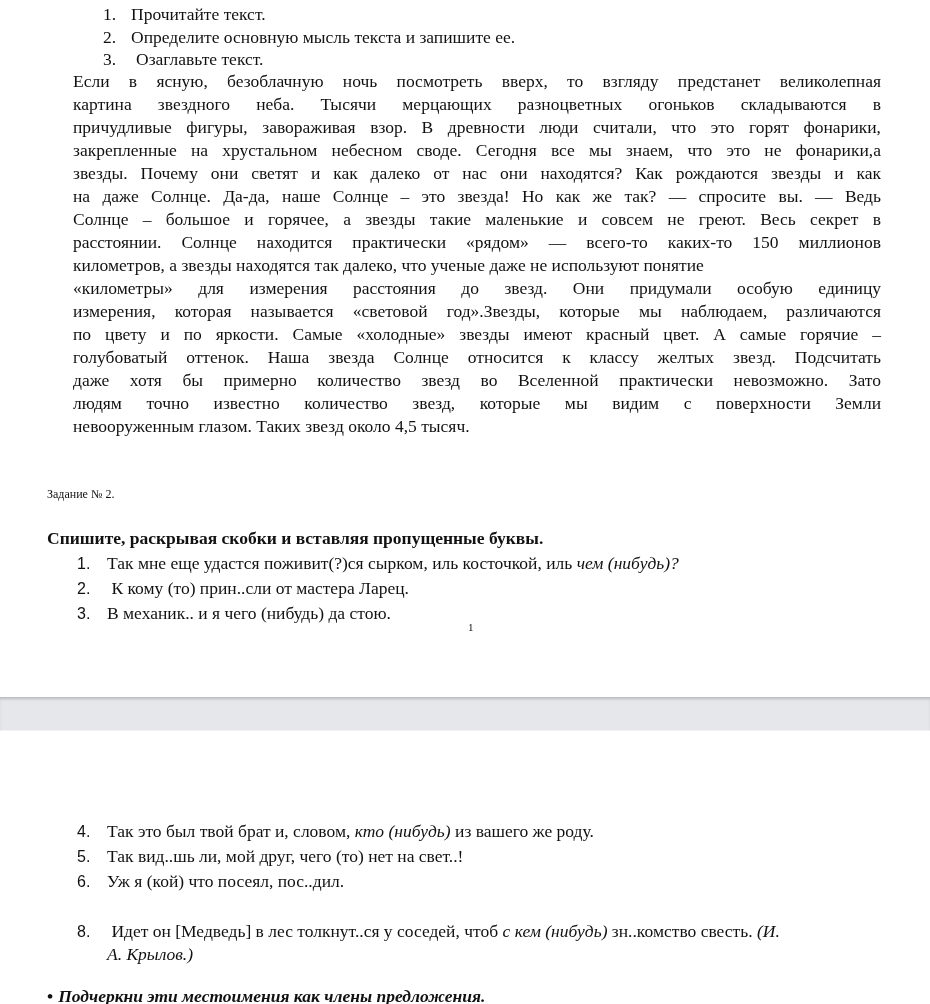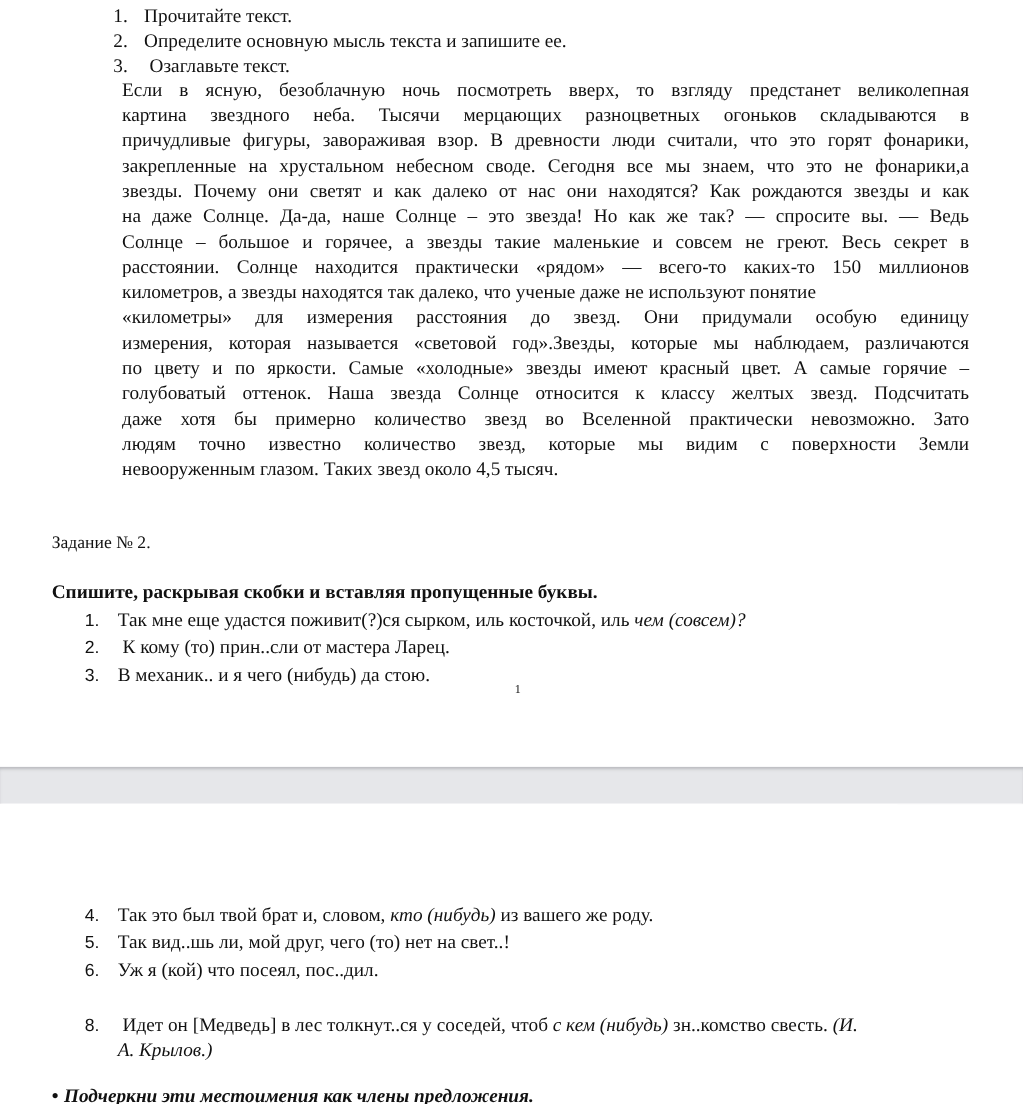--- a/index.html
+++ b/index.html
@@ -19,21 +19,21 @@
       box-shadow: inset 0 3px 3px -1px #b9babe, inset 0 -1px 0 #f2f2f4;
     }
     .abs { position: absolute; white-space: nowrap; }
     .fs { font-size: 17.5px; line-height: 23px; }
     .num { display: inline-block; width: 28px; }
     .num-sans { font-family: "Liberation Sans", sans-serif; font-size: 16px; }
     .para {
       position: absolute; left: 73px; top: 70px; width: 808px;
       font-size: 17.5px; line-height: 23px; text-align: justify;
     }
-    .para span.line { display: block; text-align: justify; text-align-last: justify; height: 23px; margin-left: 38px; }
+    .para span.line { display: block; text-align: justify; text-align-last: justify; height: 23px; }
     .para span.line.last { text-align-last: left; }
     i { font-style: italic; }
   </style>
 </head>
 <body>
 
 <div class="page" id="page1">
 
   <div class="abs fs" style="left:103px; top:3px;">
     <span class="num">1.</span><span>Прочитайте текст.</span>
@@ -57,26 +57,26 @@
     <span class="line last">километров, а звезды находятся так далеко, что ученые даже не используют понятие</span>
     <span class="line">«километры» для измерения расстояния до звезд. Они придумали особую единицу</span>
     <span class="line">измерения, которая называется «световой год».Звезды, которые мы наблюдаем, различаются</span>
     <span class="line">по цвету и по яркости. Самые «холодные» звезды имеют красный цвет. А самые горячие –</span>
     <span class="line">голубоватый оттенок. Наша звезда Солнце относится к классу желтых звезд. Подсчитать</span>
     <span class="line">даже хотя бы примерно количество звезд во Вселенной практически невозможно. Зато</span>
     <span class="line">людям точно известно количество звезд, которые мы видим с поверхности Земли</span>
     <span class="line last">невооруженным глазом. Таких звезд около 4,5 тысяч.</span>
   </div>
 
-  <div class="abs" style="left:47px; top:484px; font-size:16px; line-height:20px;">Задание № 2.</div>
+  <div class="abs" style="left:47px; top:484px; font-size:12px; line-height:20px;">Задание № 2.</div>
 
   <div class="abs fs" style="left:47px; top:527px; font-weight:bold;">Спишите, раскрывая скобки и вставляя пропущенные буквы.</div>
 
   <div class="abs fs" style="left:77px; top:552px;">
-    <span class="num num-sans" style="width:30px">1.</span><span>Так мне еще удастся поживит(?)ся сырком, иль косточкой, иль </span><i>чем (совсем)?</i>
+    <span class="num num-sans" style="width:30px">1.</span><span>Так мне еще удастся поживит(?)ся сырком, иль косточкой, иль </span><i>чем (нибудь)?</i>
   </div>
   <div class="abs fs" style="left:77px; top:577px;">
     <span class="num num-sans" style="width:30px">2.</span><span> К кому (то) прин..сли от мастера Ларец.</span>
   </div>
   <div class="abs fs" style="left:77px; top:602px;">
     <span class="num num-sans" style="width:30px">3.</span><span>В механик.. и я чего (нибудь) да стою.</span>
   </div>
 
   <div class="abs" style="left:468px; top:621px; font-size:11px;">1</div>
 </div>

